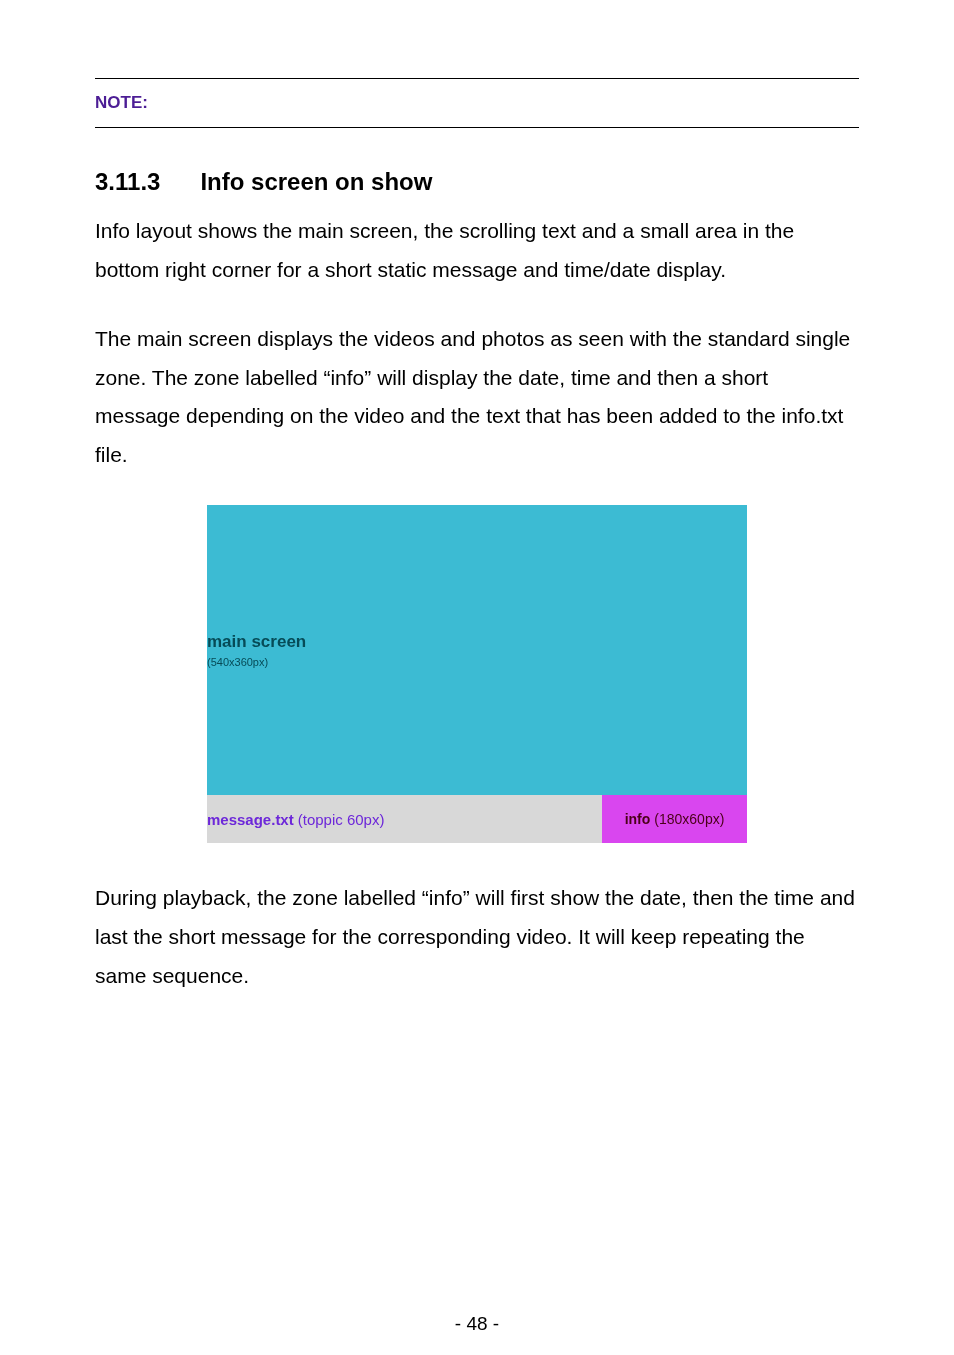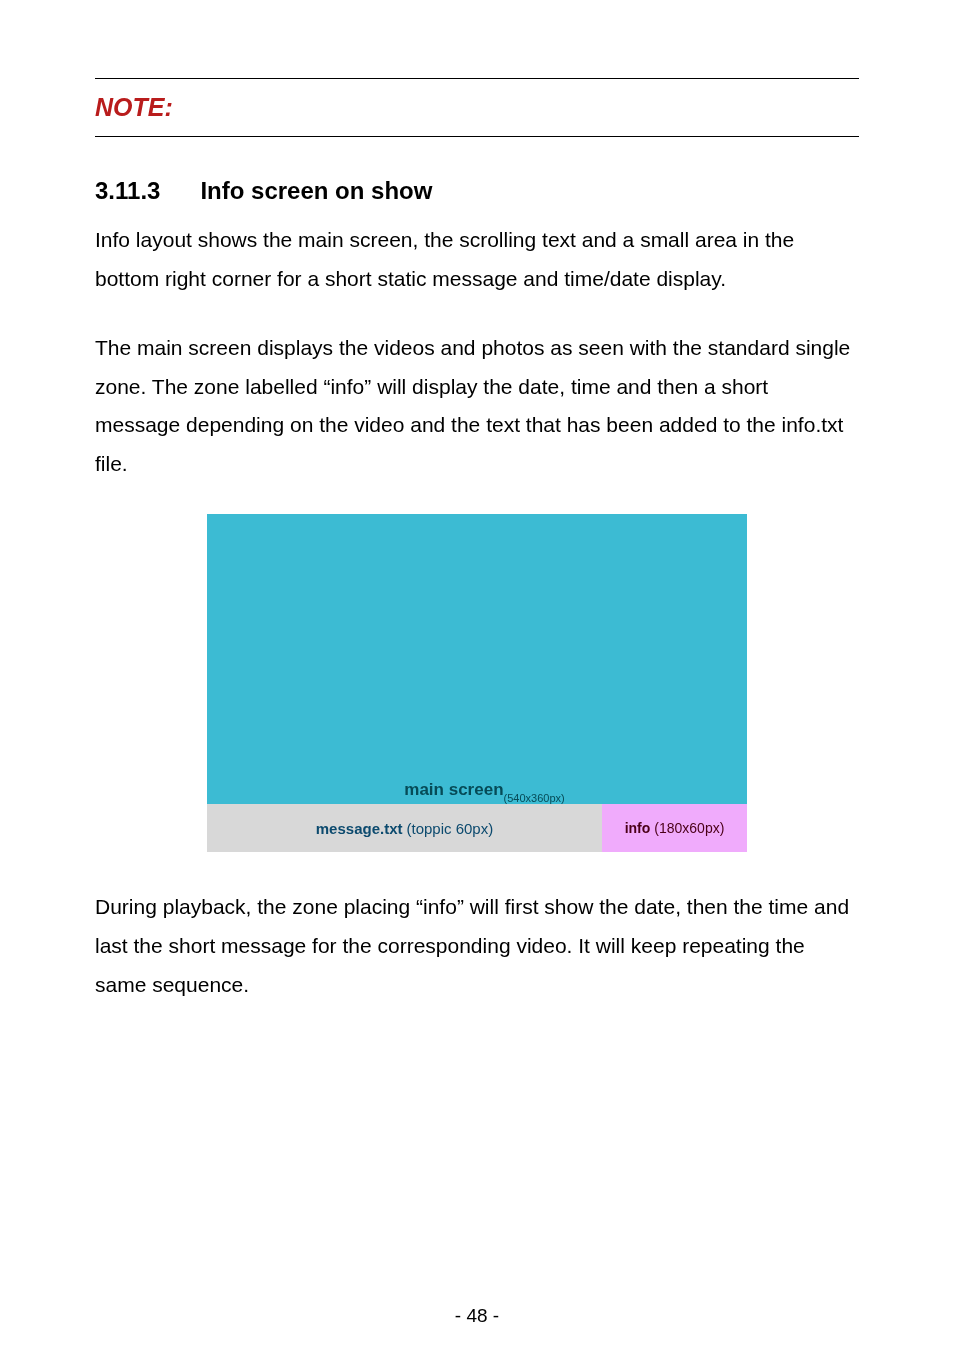--- a/index.html
+++ b/index.html
@@ -19,24 +19,23 @@
   .note-box {
     border-top: 1px solid #000;
     border-bottom: 1px solid #000;
     padding: 14px 0 14px 0;
     display: flex;
     margin-top: 8px;
     margin-bottom: 40px;
   }
   .note-label {
     flex: 0 0 100px;
-    font-style: italic;
     font-weight: bold;
-    color: #b91c1c;
-    font-size: 25px;
+    color: #4c1d95;
+    font-size: 17px;
     display: flex;
     align-items: center;
   }
   .note-text {
     flex: 1;
     font-style: italic;
     font-size: 21px;
     line-height: 1.55;
     text-align: justify;
   }
@@ -61,70 +60,69 @@
   .diagram {
     width: 540px;
     display: flex;
     flex-direction: column;
   }
   .main-screen {
     width: 540px;
     height: 290px;
     background: #3cbbd3;
     display: flex;
-    flex-direction: row;
-    align-items: flex-end;
+    flex-direction: column;
+    align-items: flex-start;
     justify-content: center;
     color: #064b57;
     box-sizing: border-box;
-    padding-left: 15px;
   }
   .main-screen .ms-title {
     font-weight: bold;
     font-size: 17px;
     margin-bottom: 4px;
   }
   .main-screen .ms-dim {
     font-size: 11px;
   }
   .bottom-row {
     width: 540px;
     height: 48px;
     display: flex;
   }
   .msg-zone {
     flex: 1;
     background: #d8d8d8;
     display: flex;
     align-items: center;
-    justify-content: center;
+    justify-content: flex-start;
     font-size: 15px;
-    color: #0c4a6e;
+    color: #6d28d9;
   }
   .msg-zone .bold {
     font-weight: bold;
     margin-right: 4px;
   }
   .info-zone {
     width: 145px;
-    background: #f0abfc;
+    background: #d946ef;
     display: flex;
     align-items: center;
     justify-content: center;
     font-size: 14px;
     color: #4a0018;
     white-space: nowrap;
   }
   .info-zone .bold {
     font-weight: bold;
     margin-right: 4px;
   }
   .page-num {
     position: absolute;
-    bottom: 28px;
+    bottom: 20px;
     left: 0;
     width: 100%;
     text-align: center;
     font-size: 19px;
     margin-top: 24px;
   }
 </style>
 </head>
 <body>
 
@@ -155,16 +153,16 @@
         </div>
         <div class="info-zone">
           <span class="bold">info</span>
           <span>(180x60px)</span>
         </div>
       </div>
     </div>
   </div>
 
 
-  <p class="para">During playback, the zone placing “info” will first show the date, then the time and last the short message for the corresponding video. It will keep repeating the same sequence.</p>
+  <p class="para">During playback, the zone labelled “info” will first show the date, then the time and last the short message for the corresponding video. It will keep repeating the same sequence.</p>
 
   <div class="page-num">- 48 -</div>
 </div>
 
 </body></html>

